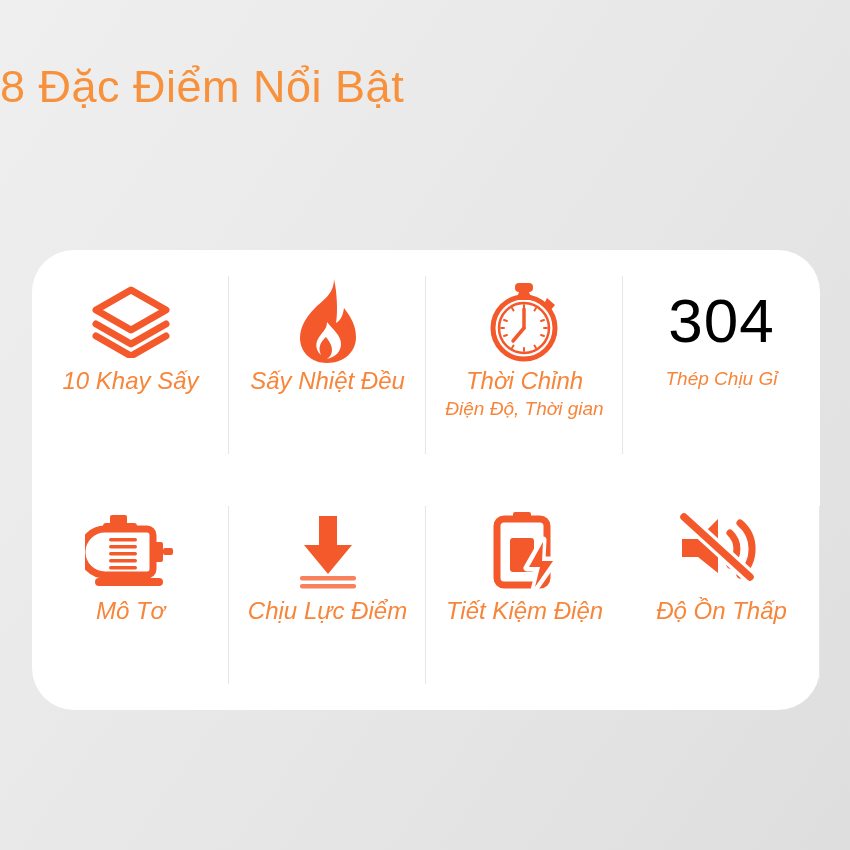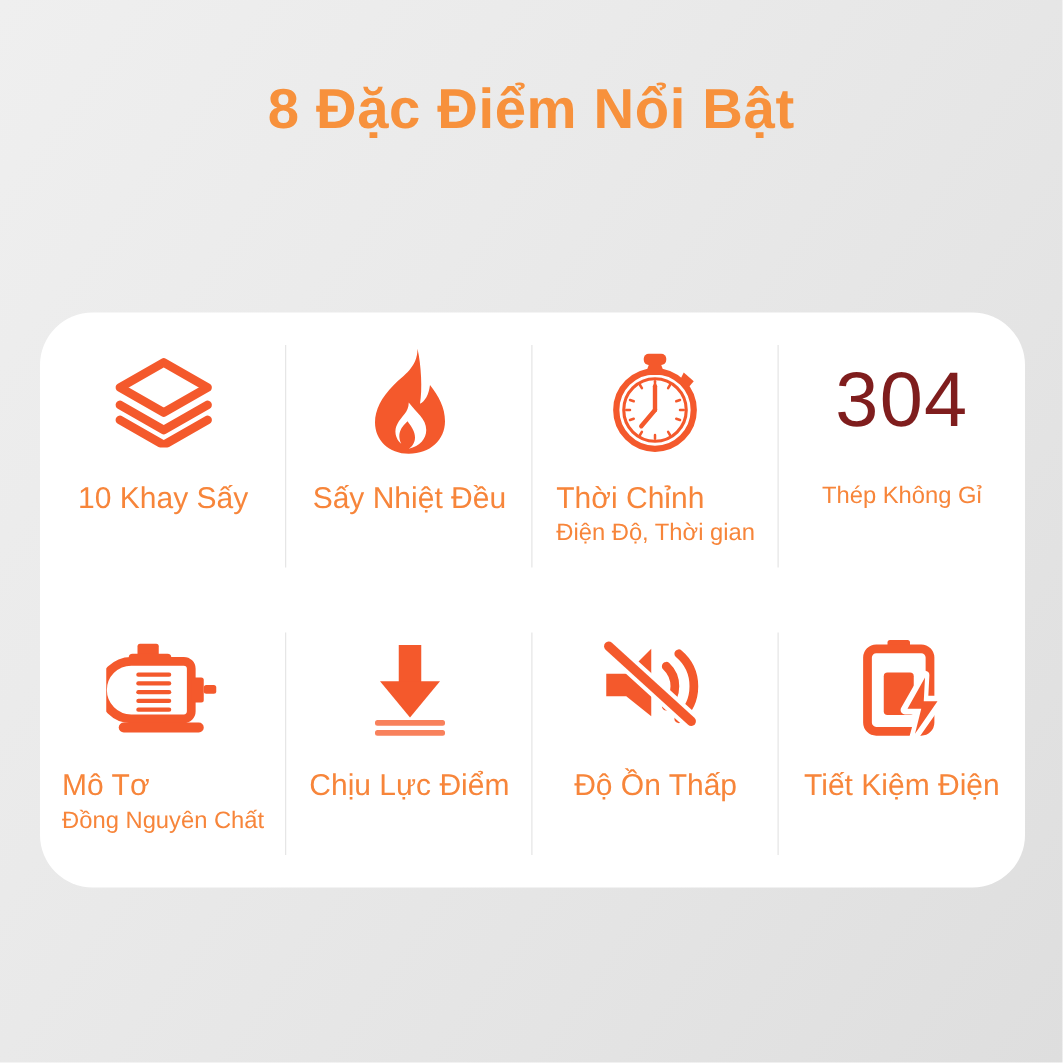--- a/index.html
+++ b/index.html
@@ -19,23 +19,22 @@
     height: 850px;
     box-sizing: border-box;
   }
 
   
   .title {
     position: absolute;
     top: 62px;
     left: 0;
     width: 850px;
-    text-align: center;
     font-size: 45px;
-    font-weight: 700;
+    font-weight: 400;
     letter-spacing: 0.5px;
     color: #F7913C;
     line-height: 1.1;
     white-space: nowrap;
   }
 
   
   .card {
     position: absolute;
     left: 32px;
@@ -79,39 +78,40 @@
   }
   .cell.no-div::after { display: none; }
 
   .icon-box {
     height: 86px;
     display: flex;
     align-items: center;
     justify-content: center;
   }
   .labels {
-    margin-top: 20px;
-    text-align: left;
+    margin-top: 2px;
+    text-align: center;
     white-space: nowrap;
+    font-style: italic;
   }
   .label-main {
     font-size: 24px;
     color: #F7853A;
     line-height: 1.25;
   }
   .label-sub {
     font-size: 19px;
     color: #F7853A;
     line-height: 1.25;
     margin-top: 1px;
   }
   .num-304 {
     font-size: 62px;
     font-weight: 400;
-    color: #7f1d1d;
+    color: #000000;
     line-height: 0.95;
     letter-spacing: 1px;
   }
   svg { display: block; }
 </style>
 </head>
 <body>
 
 <div class="page">
 
@@ -179,21 +179,21 @@
           <div class="label-main">Thời Chỉnh</div>
           <div class="label-sub">Điện Độ, Thời gian</div>
         </div>
       </div>
 
       <div class="cell no-div">
         <div class="icon-box">
           <div class="num-304">304</div>
         </div>
         <div class="labels">
-          <div class="label-sub">Thép Không Gỉ</div>
+          <div class="label-sub">Thép Chịu Gỉ</div>
         </div>
       </div>
 
       <div class="cell">
         <div class="icon-box">
           <svg width="92" height="80" viewBox="0 0 92 80" aria-hidden="true">
             <g fill="#F4592C">
               <rect x="25" y="4" width="17" height="11" rx="2"></rect>
               <rect x="18" y="12" width="34" height="9" rx="3"></rect>
               <path d="M20 18 H62 A6 6 0 0 1 68 24 V58 A6 6 0 0 1 62 64 H20 A23 23 0 0 1 20 18 Z" fill="none" stroke="#F4592C" stroke-width="7"></path>
@@ -205,21 +205,20 @@
                 <rect x="24" y="34" width="28" height="3.4" rx="1.7"></rect>
                 <rect x="24" y="41" width="28" height="3.4" rx="1.7"></rect>
                 <rect x="24" y="48" width="28" height="3.4" rx="1.7"></rect>
                 <rect x="24" y="55" width="28" height="3.4" rx="1.7"></rect>
               </g>
             </g>
           </svg>
         </div>
         <div class="labels">
           <div class="label-main">Mô Tơ</div>
-          <div class="label-sub">Đồng Nguyên Chất</div>
         </div>
       </div>
 
       <div class="cell">
         <div class="icon-box">
           <svg width="76" height="78" viewBox="0 0 76 78" aria-hidden="true">
             <g fill="#F4592C">
               <rect x="29" y="4" width="18" height="34"></rect>
               <path d="M14 33 L62 33 L38 62 Z"></path>
             </g>
@@ -227,51 +226,51 @@
               <rect x="10" y="64" width="56" height="4.5" rx="2"></rect>
               <rect x="10" y="72" width="56" height="4.5" rx="2"></rect>
             </g>
           </svg>
         </div>
         <div class="labels">
           <div class="label-main">Chịu Lực Điểm</div>
         </div>
       </div>
 
+      <div class="cell no-div">
+        <div class="icon-box">
+          <svg width="76" height="82" viewBox="0 0 76 82" aria-hidden="true">
+            <g fill="#F4592C">
+              <rect x="26" y="2" width="18" height="8" rx="2"></rect>
+              <rect x="10" y="9" width="50" height="66" rx="7" fill="none" stroke="#F4592C" stroke-width="7"></rect>
+              <rect x="23" y="28" width="24" height="34" rx="3"></rect>
+            </g>
+            <path d="M56 30 L40 58 L53 58 L47 80 L68 50 L55 50 Z" fill="#ffffff" stroke="#ffffff" stroke-width="7" stroke-linejoin="round"></path>
+            <path d="M56 32 L42 57 L53 57 L48 77 L66 51 L55 51 Z" fill="#F4592C"></path>
+          </svg>
+        </div>
+        <div class="labels">
+          <div class="label-main">Tiết Kiệm Điện</div>
+        </div>
+      </div>
+
       <div class="cell">
         <div class="icon-box">
           <svg width="92" height="80" viewBox="0 0 92 80" aria-hidden="true">
             <g fill="#F4592C">
               <path d="M6 28 H22 L42 8 V62 L22 46 H6 Z"></path>
             </g>
             <g fill="none" stroke="#F4592C" stroke-width="7" stroke-linecap="round">
               <path d="M54 22 A22 22 0 0 1 54 54"></path>
               <path d="M64 12 A34 34 0 0 1 64 64"></path>
             </g>
             <path d="M8 6 L74 66" stroke="#ffffff" stroke-width="14" stroke-linecap="round" fill="none"></path>
             <path d="M8 6 L74 66" stroke="#F4592C" stroke-width="7.5" stroke-linecap="round" fill="none"></path>
           </svg>
         </div>
         <div class="labels">
           <div class="label-main">Độ Ồn Thấp</div>
         </div>
       </div>
 
-      <div class="cell no-div">
-        <div class="icon-box">
-          <svg width="76" height="82" viewBox="0 0 76 82" aria-hidden="true">
-            <g fill="#F4592C">
-              <rect x="26" y="2" width="18" height="8" rx="2"></rect>
-              <rect x="10" y="9" width="50" height="66" rx="7" fill="none" stroke="#F4592C" stroke-width="7"></rect>
-              <rect x="23" y="28" width="24" height="34" rx="3"></rect>
-            </g>
-            <path d="M56 30 L40 58 L53 58 L47 80 L68 50 L55 50 Z" fill="#ffffff" stroke="#ffffff" stroke-width="7" stroke-linejoin="round"></path>
-            <path d="M56 32 L42 57 L53 57 L48 77 L66 51 L55 51 Z" fill="#F4592C"></path>
-          </svg>
-        </div>
-        <div class="labels">
-          <div class="label-main">Tiết Kiệm Điện</div>
-        </div>
-      </div>
-
     </div>
   </div>
 </div>
 
 </body></html>

